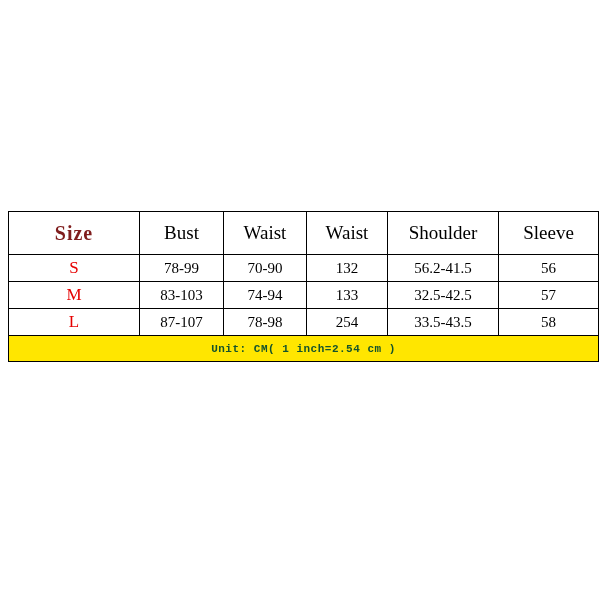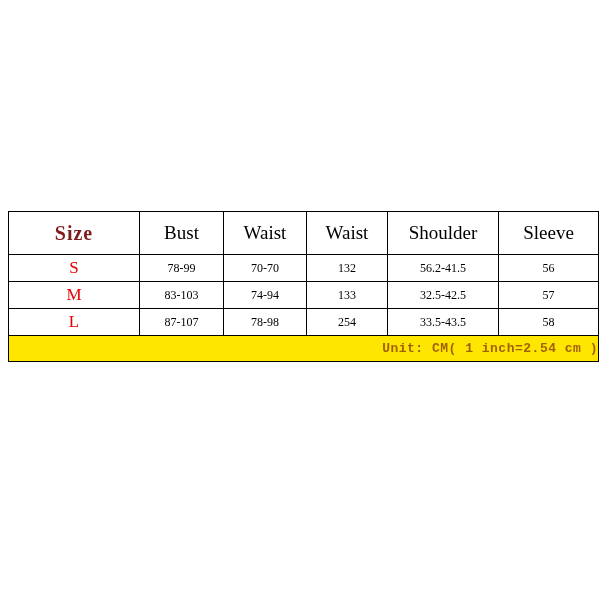--- a/index.html
+++ b/index.html
@@ -53,57 +53,56 @@
     font-weight: bold;
     letter-spacing: 1px;
     font-size: 20px;
   }
   .head-row .hdr {
     color: #000000;
     font-size: 19px;
   }
   .data-row td {
     height: 26px;
-    font-size: 12px;
+    font-size: 15px;
   }
   .data-row .cell-size {
     color: #e60000;
     font-size: 17px;
     font-family: "Liberation Serif", serif;
   }
   .unit-row td {
     background: #ffe600;
     height: 25px;
-    color: #a16207;
-    font-size: 13px;
+    color: #14532d;
+    font-size: 11px;
     letter-spacing: 0.5px;
     font-family: "Liberation Mono", monospace;
     font-weight: bold;
-    text-align: right;
   }
 </style>
 </head>
 <body>
 
 <div class="page">
   <table class="size-chart">
     <tbody>
       <tr class="head-row">
         <td class="col-size hdr-size">Size</td>
         <td class="col-bust hdr">Bust</td>
         <td class="col-waist hdr">Waist</td>
         <td class="col-length hdr">Waist</td>
         <td class="col-should hdr">Shoulder</td>
         <td class="col-sleeve hdr">Sleeve</td>
       </tr>
 
       <tr class="data-row">
         <td class="cell-size">S</td>
         <td>78-99</td>
-        <td>70-70</td>
+        <td>70-90</td>
         <td>132</td>
         <td>56.2-41.5</td>
         <td>56</td>
       </tr>
 
       <tr class="data-row">
         <td class="cell-size">M</td>
         <td>83-103</td>
         <td>74-94</td>
         <td>133</td>

